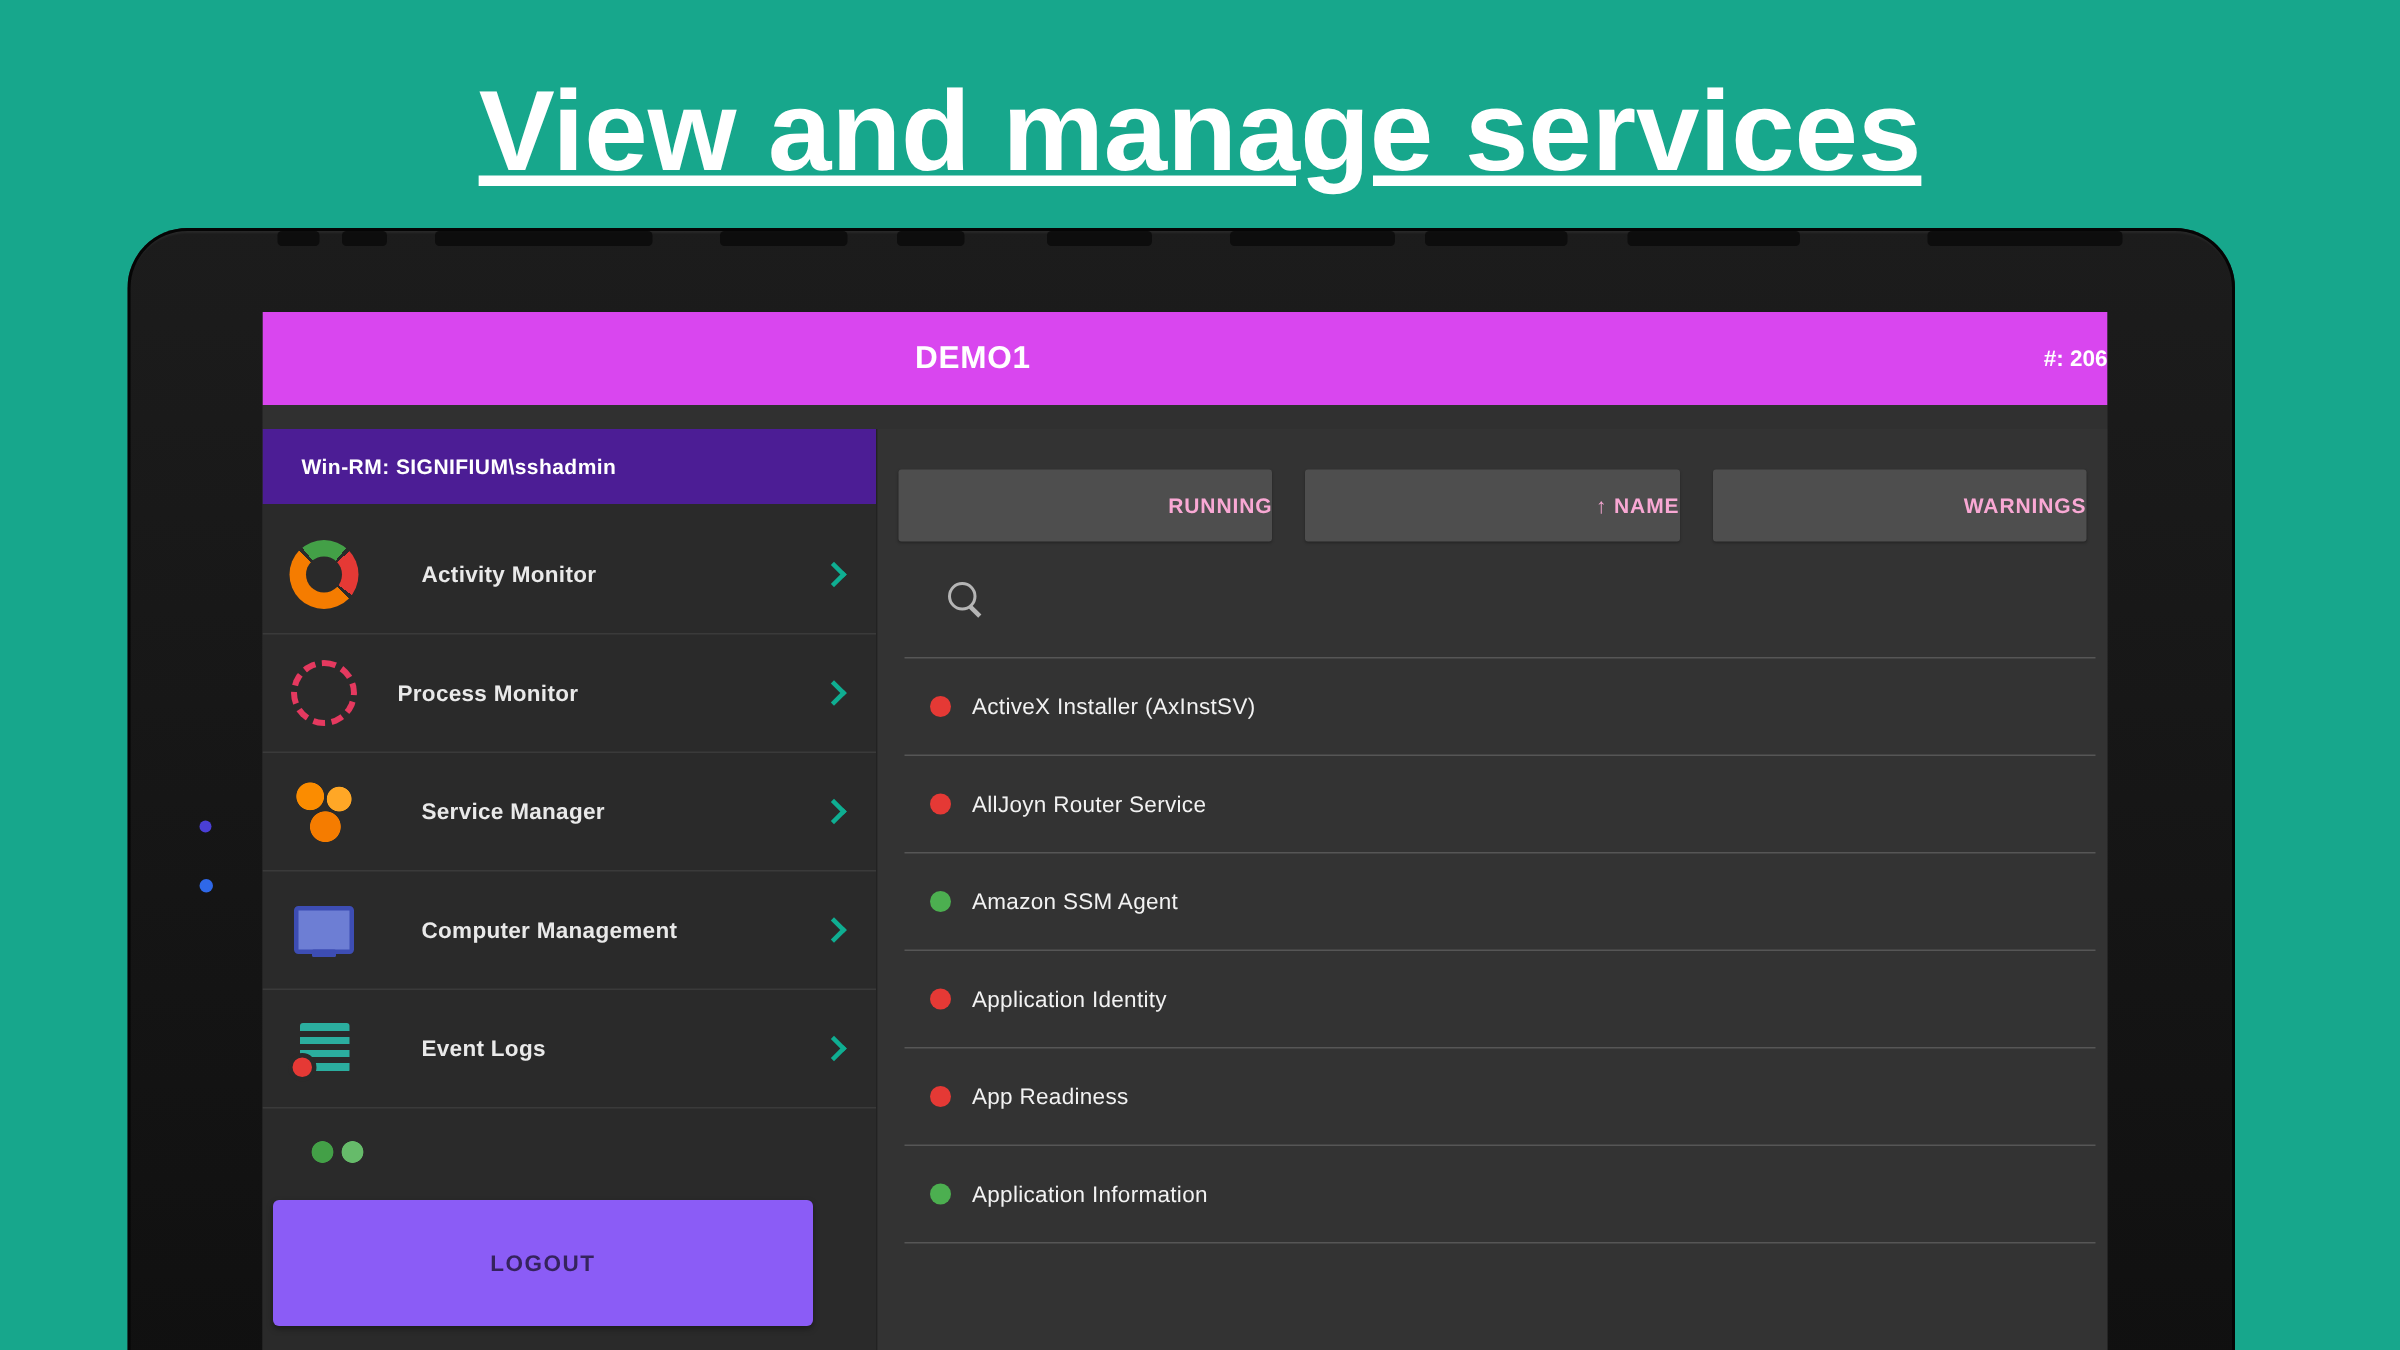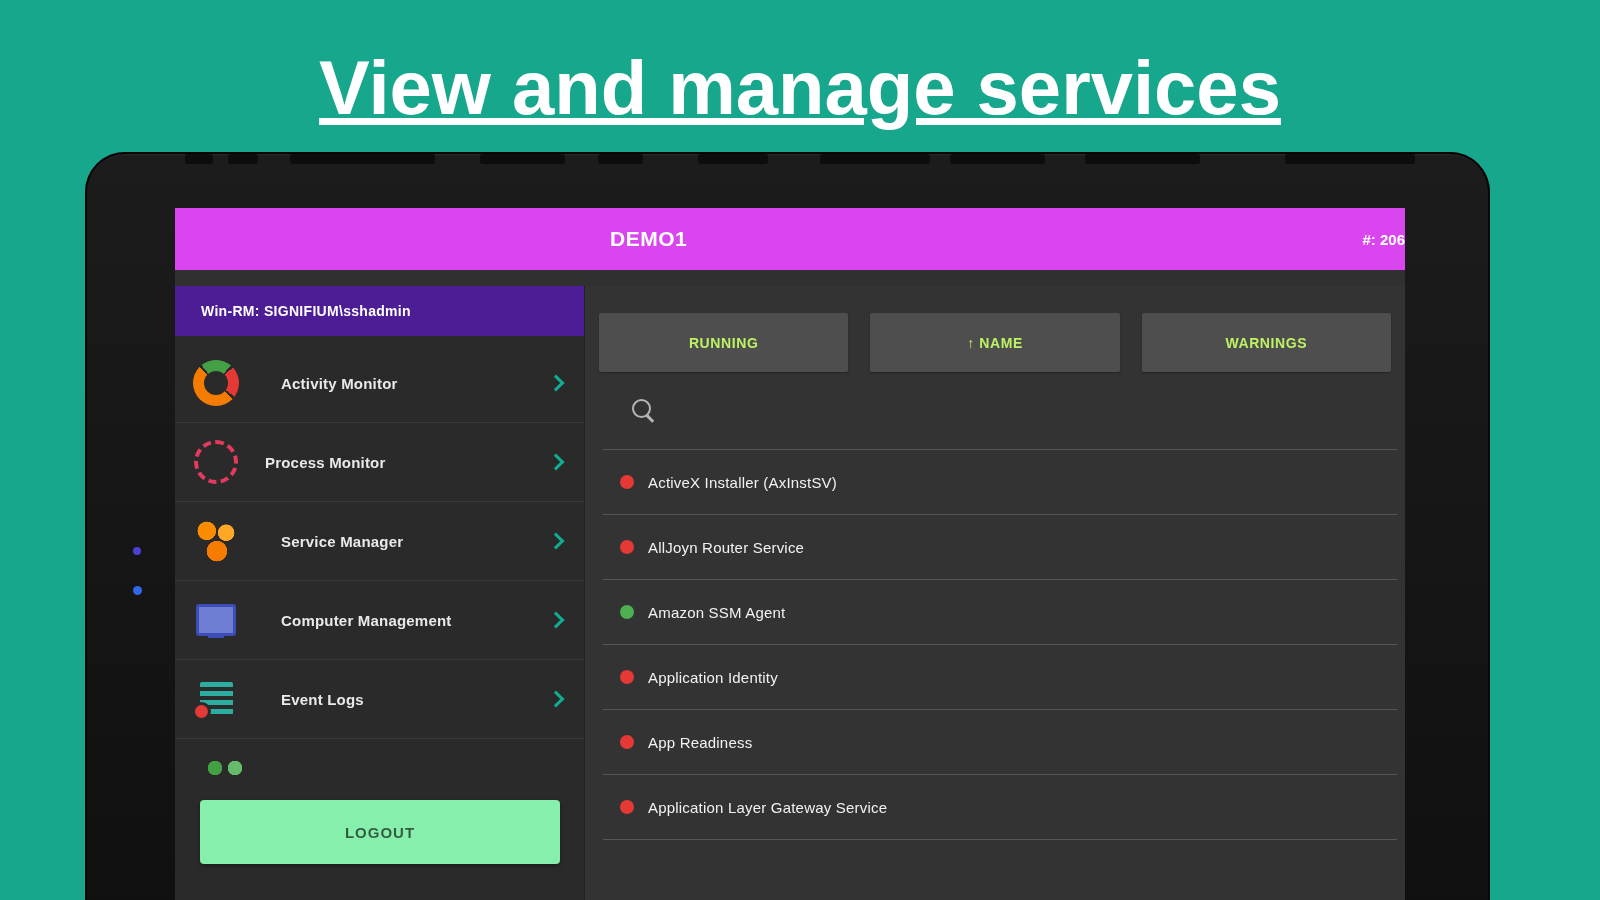--- a/index.html
+++ b/index.html
@@ -106,33 +106,34 @@
     content:""; position:absolute; left:-1px; bottom:1px; width:13px; height:13px;
     background:#e53935; border:3px solid #2a2a2a; border-radius:50%;
   }
   .partial-menu-icon {
     position:absolute; left:30px; top:470px; width:44px; height:20px;
     background:
       radial-gradient(circle at 10px 12px, #43a047 0 7px, transparent 7.5px),
       radial-gradient(circle at 30px 12px, #66bb6a 0 7px, transparent 7.5px);
   }
   .logout-btn {
-    position:absolute; left:25px; top:514px; width:360px; height:64px;
-    background:#86efac; border:none; border-radius:4px; cursor:pointer;
+    position:absolute; left:7px; top:514px; width:360px; height:84px;
+    background:#8b5cf6; border:none; border-radius:4px; cursor:pointer;
     color:rgba(0,0,0,0.62); font-family:inherit; font-size:15px; font-weight:700; letter-spacing:1px;
     box-shadow:0 2px 4px rgba(0,0,0,.35);
   }
 
   
   .main { position:absolute; left:410px; top:78px; right:0; bottom:0; background:#333333; }
   .filter-bar { display:flex; gap:22px; padding:27px 14px 0 14px; }
   .filter-btn {
-    flex:1; height:59px; background:#4e4e4e; border:none; border-radius:2px; cursor:pointer;
-    color:#bef264; font-family:inherit; font-size:14px; font-weight:700; letter-spacing:.6px;
+    flex:1; height:48px; background:#4e4e4e; border:none; border-radius:2px; cursor:pointer;
+    color:#f9a8d4; font-family:inherit; font-size:14px; font-weight:700; letter-spacing:.6px;
     box-shadow:0 1px 2px rgba(0,0,0,.3);
+    text-align:right;
   }
   .search-row {
     height:78px; margin:0 8px 0 18px; border-bottom:1px solid #565656;
     display:flex; align-items:center; cursor:text;
   }
   .search-icon { position:relative; width:24px; height:24px; margin-left:29px; }
   .search-icon::before {
     content:""; position:absolute; left:0; top:0; width:15px; height:15px;
     border:2px solid #b5b5b5; border-radius:50%;
   }
@@ -233,20 +234,20 @@
           </div>
           <div class="service-row">
             <span class="status-dot" style="background: rgb(229, 57, 53);"></span>
             <span class="service-name">Application Identity</span>
           </div>
           <div class="service-row">
             <span class="status-dot" style="background: rgb(229, 57, 53);"></span>
             <span class="service-name">App Readiness</span>
           </div>
           <div class="service-row">
-            <span class="status-dot" style="background: rgb(229, 57, 53);"></span>
-            <span class="service-name">Application Layer Gateway Service</span>
+            <span class="status-dot" style="background: rgb(76, 175, 80);"></span>
+            <span class="service-name">Application Information</span>
           </div>
         </div>
     </div>
 
   </div>
 </div>
 
 </body></html>

